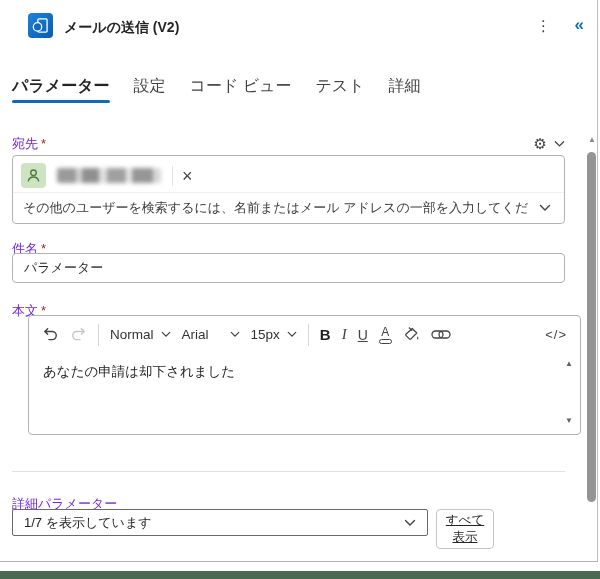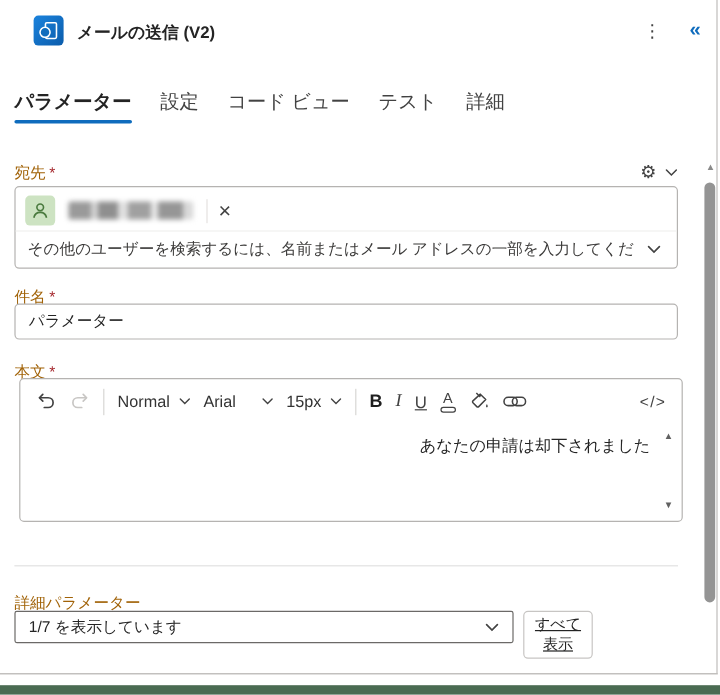--- a/index.html
+++ b/index.html
@@ -20,21 +20,21 @@
   .collapse { position:absolute; right:13px; top:15px; font-size:17px; font-weight:700; color:#0f6cbd; cursor:pointer; }
 
   
   .tabs { position:absolute; left:12px; top:78px; display:flex; gap:24px; font-size:16px; color:#424242; }
   .tab { padding-bottom:9px; position:relative; line-height:1; cursor:pointer; white-space:nowrap; }
   .tab.active { color:#242424; font-weight:700; }
   .tab.active::after { content:""; position:absolute; left:0; right:0; bottom:0; height:3px;
     border-radius:2px; background:#0f6cbd; }
 
   
-  .flabel { font-size:13px; color:#a16207; line-height:1; }
+  .flabel { font-size:13px; color:#6d28d9; line-height:1; }
   .req { color:#a4262c; margin-left:3px; }
   .to-label-row { position:absolute; left:12px; top:136px; width:553px; display:flex; align-items:center; }
   .to-actions { margin-left:auto; display:flex; align-items:center; gap:7px; color:#424242; cursor:pointer; }
   .gear { font-size:15px; line-height:1; }
 
   
   .to-box { position:absolute; left:12px; top:155px; width:553px; height:69px;
     border:1px solid #b5b3b1; border-radius:4px; background:#fff; }
   .chip-row { padding:6px 8px 0 8px; height:36px; }
   .chip { display:inline-flex; align-items:center; height:27px; }
@@ -52,22 +52,22 @@
   .search-row svg { flex:none; margin-left:8px; }
 
   
   .subject-label { position:absolute; left:12px; top:239px; }
   .subject-input { position:absolute; left:12px; top:253px; width:553px; height:30px;
     border:1px solid #b5b3b1; border-radius:4px; display:flex; align-items:center;
     padding:0 11px; font-size:13px; background:#fff; }
 
   
   .body-label { position:absolute; left:12px; top:301px; }
-  .editor { position:absolute; left:16px; top:315px; width:553px; height:120px;
-    border:1px solid #b5b3b1; border-radius:4px; background:#fff;text-align:right; }
+  .editor { position:absolute; left:28px; top:315px; width:553px; height:120px;
+    border:1px solid #b5b3b1; border-radius:4px; background:#fff; }
   .toolbar { display:flex; align-items:center; height:37px; padding:0 13px; gap:11px; color:#424242; }
   .tb-btn { display:flex; align-items:center; cursor:pointer; line-height:1; }
   .tb-sep { width:1px; height:22px; background:#d8d6d4; }
   .dd { display:flex; align-items:center; gap:7px; font-size:13.5px; color:#333; cursor:pointer; }
   .b-ltr { font-weight:800; font-size:15px; color:#1f1f1f; }
   .i-ltr { font-family:"Liberation Serif","DejaVu Serif",serif; font-style:italic; font-size:15px; }
   .u-ltr { text-decoration:underline; font-size:14px; }
   .a-color { display:flex; flex-direction:column; align-items:center; gap:1px; cursor:pointer; }
   .a-color .ltr { font-size:12px; line-height:1; }
   .a-color .bar { width:13px; height:5px; border:1px solid #424242; border-radius:2.5px; }

